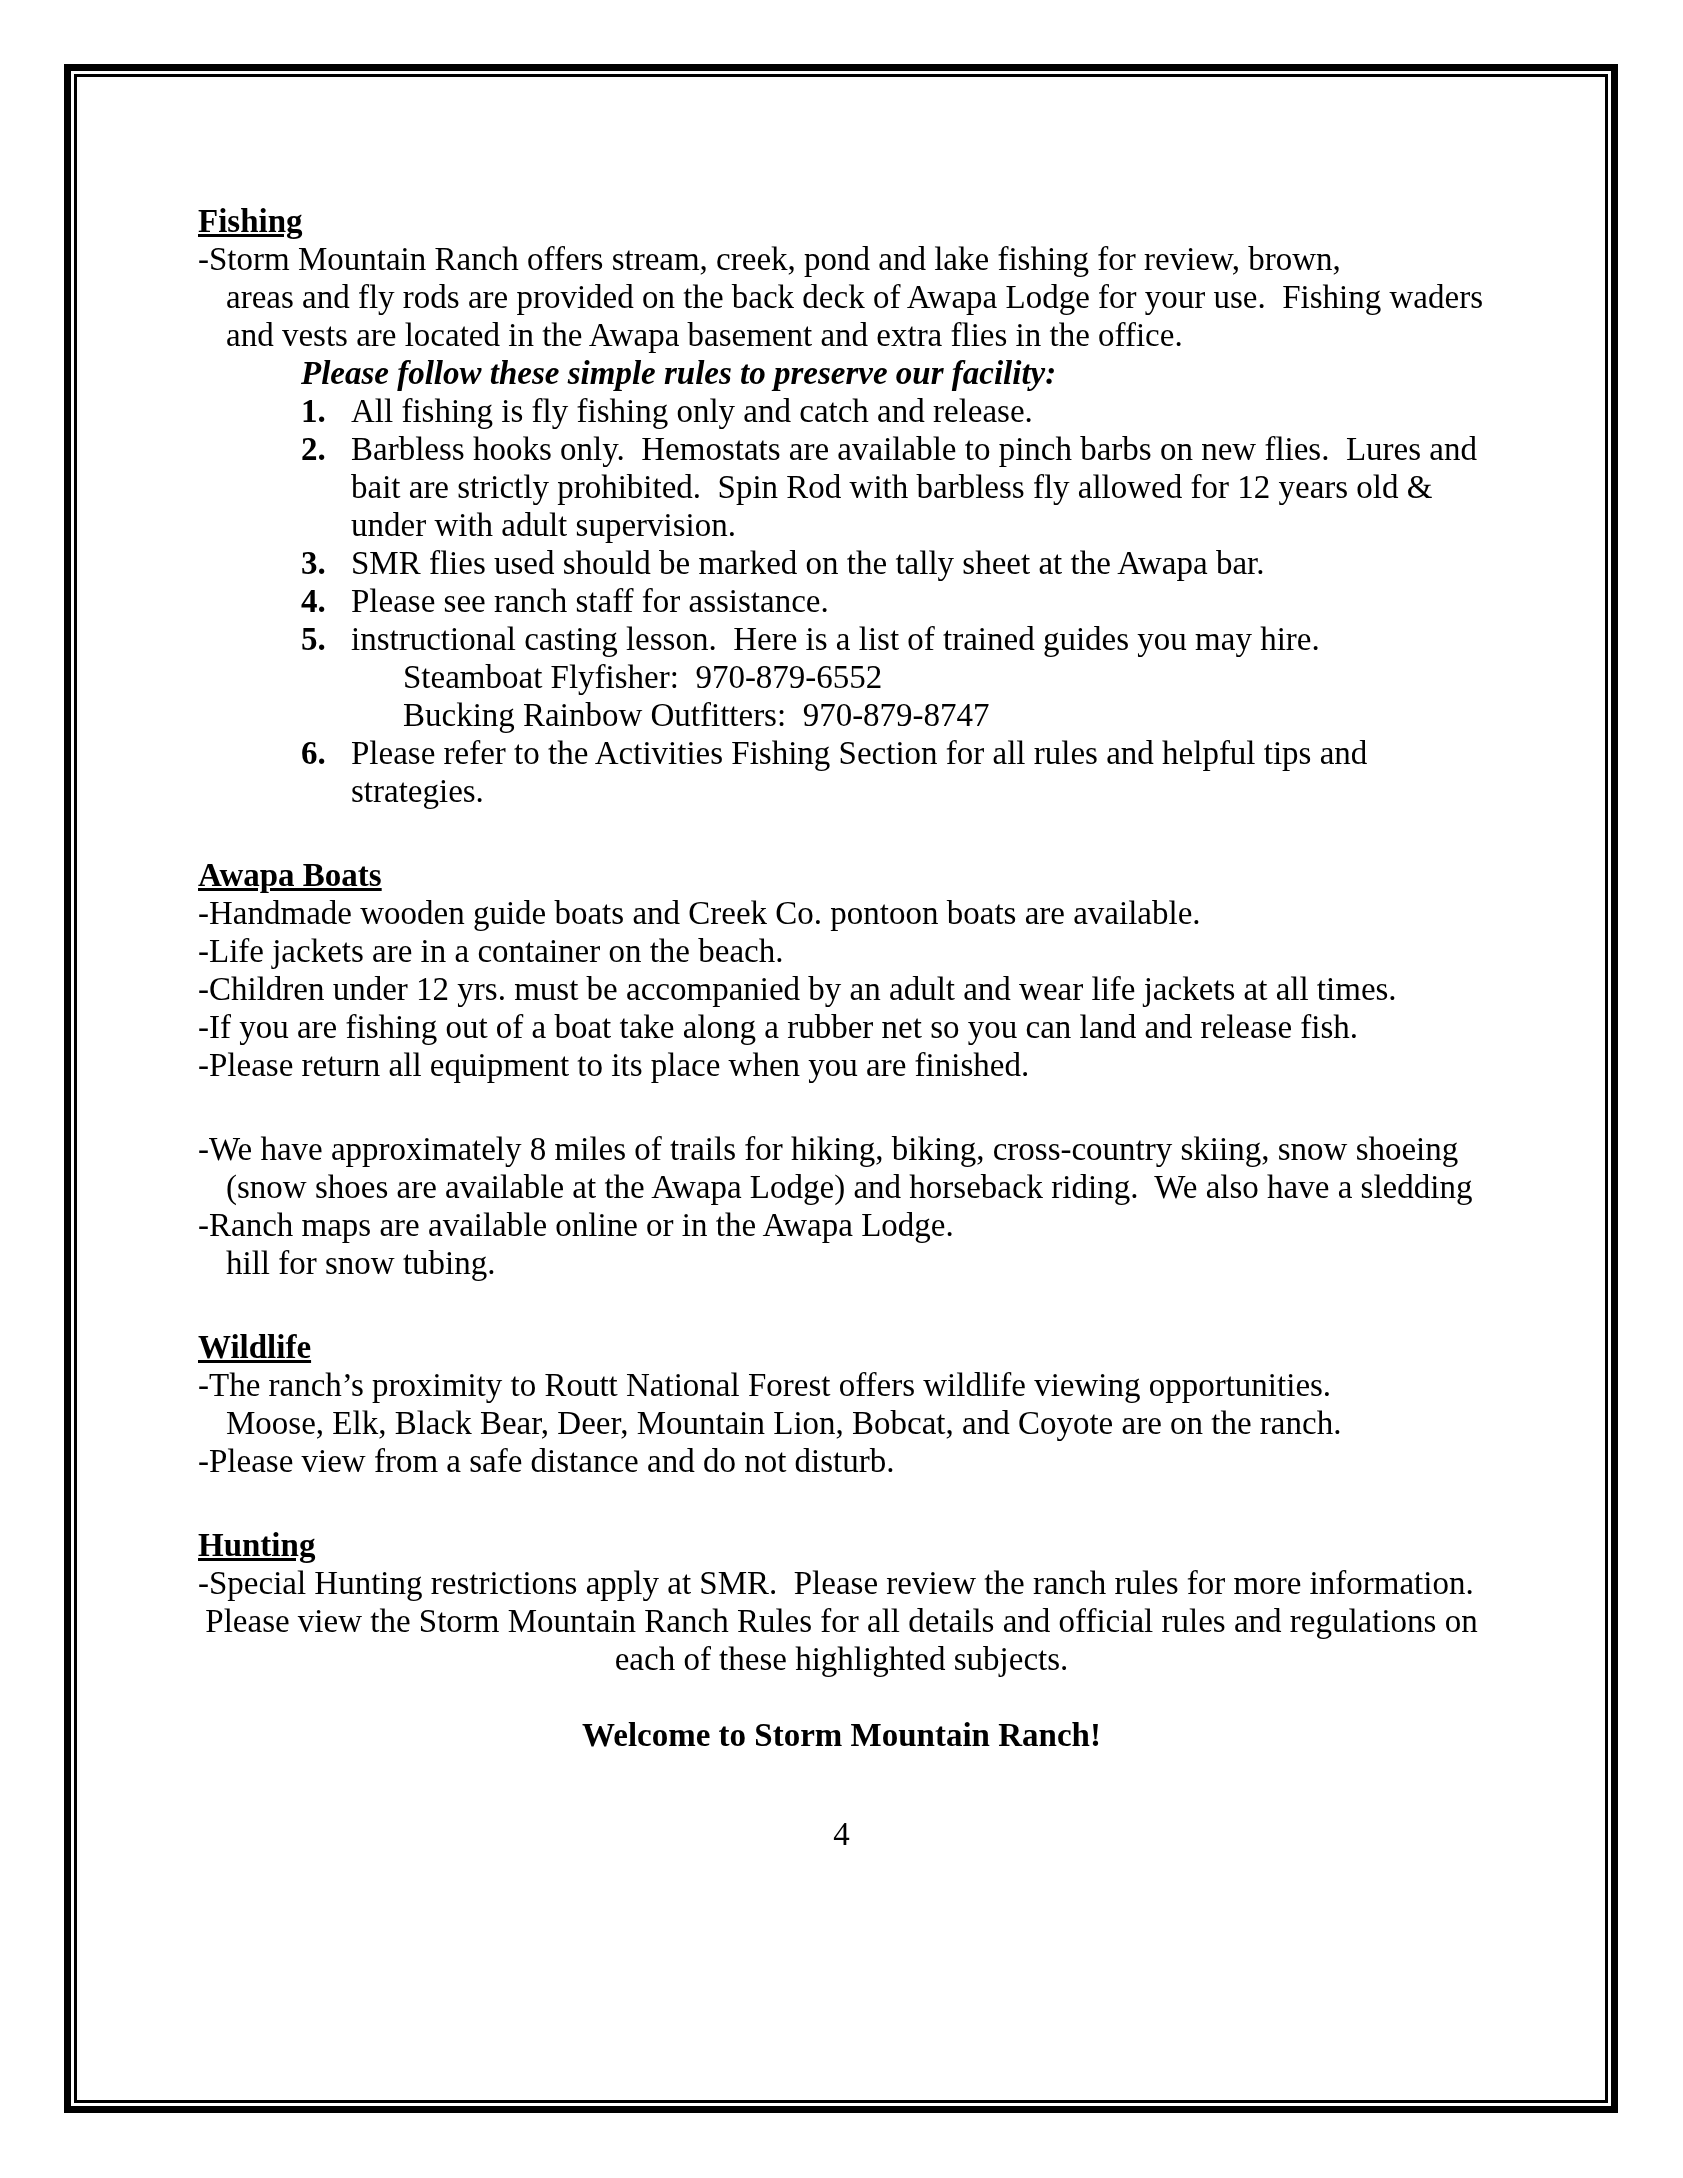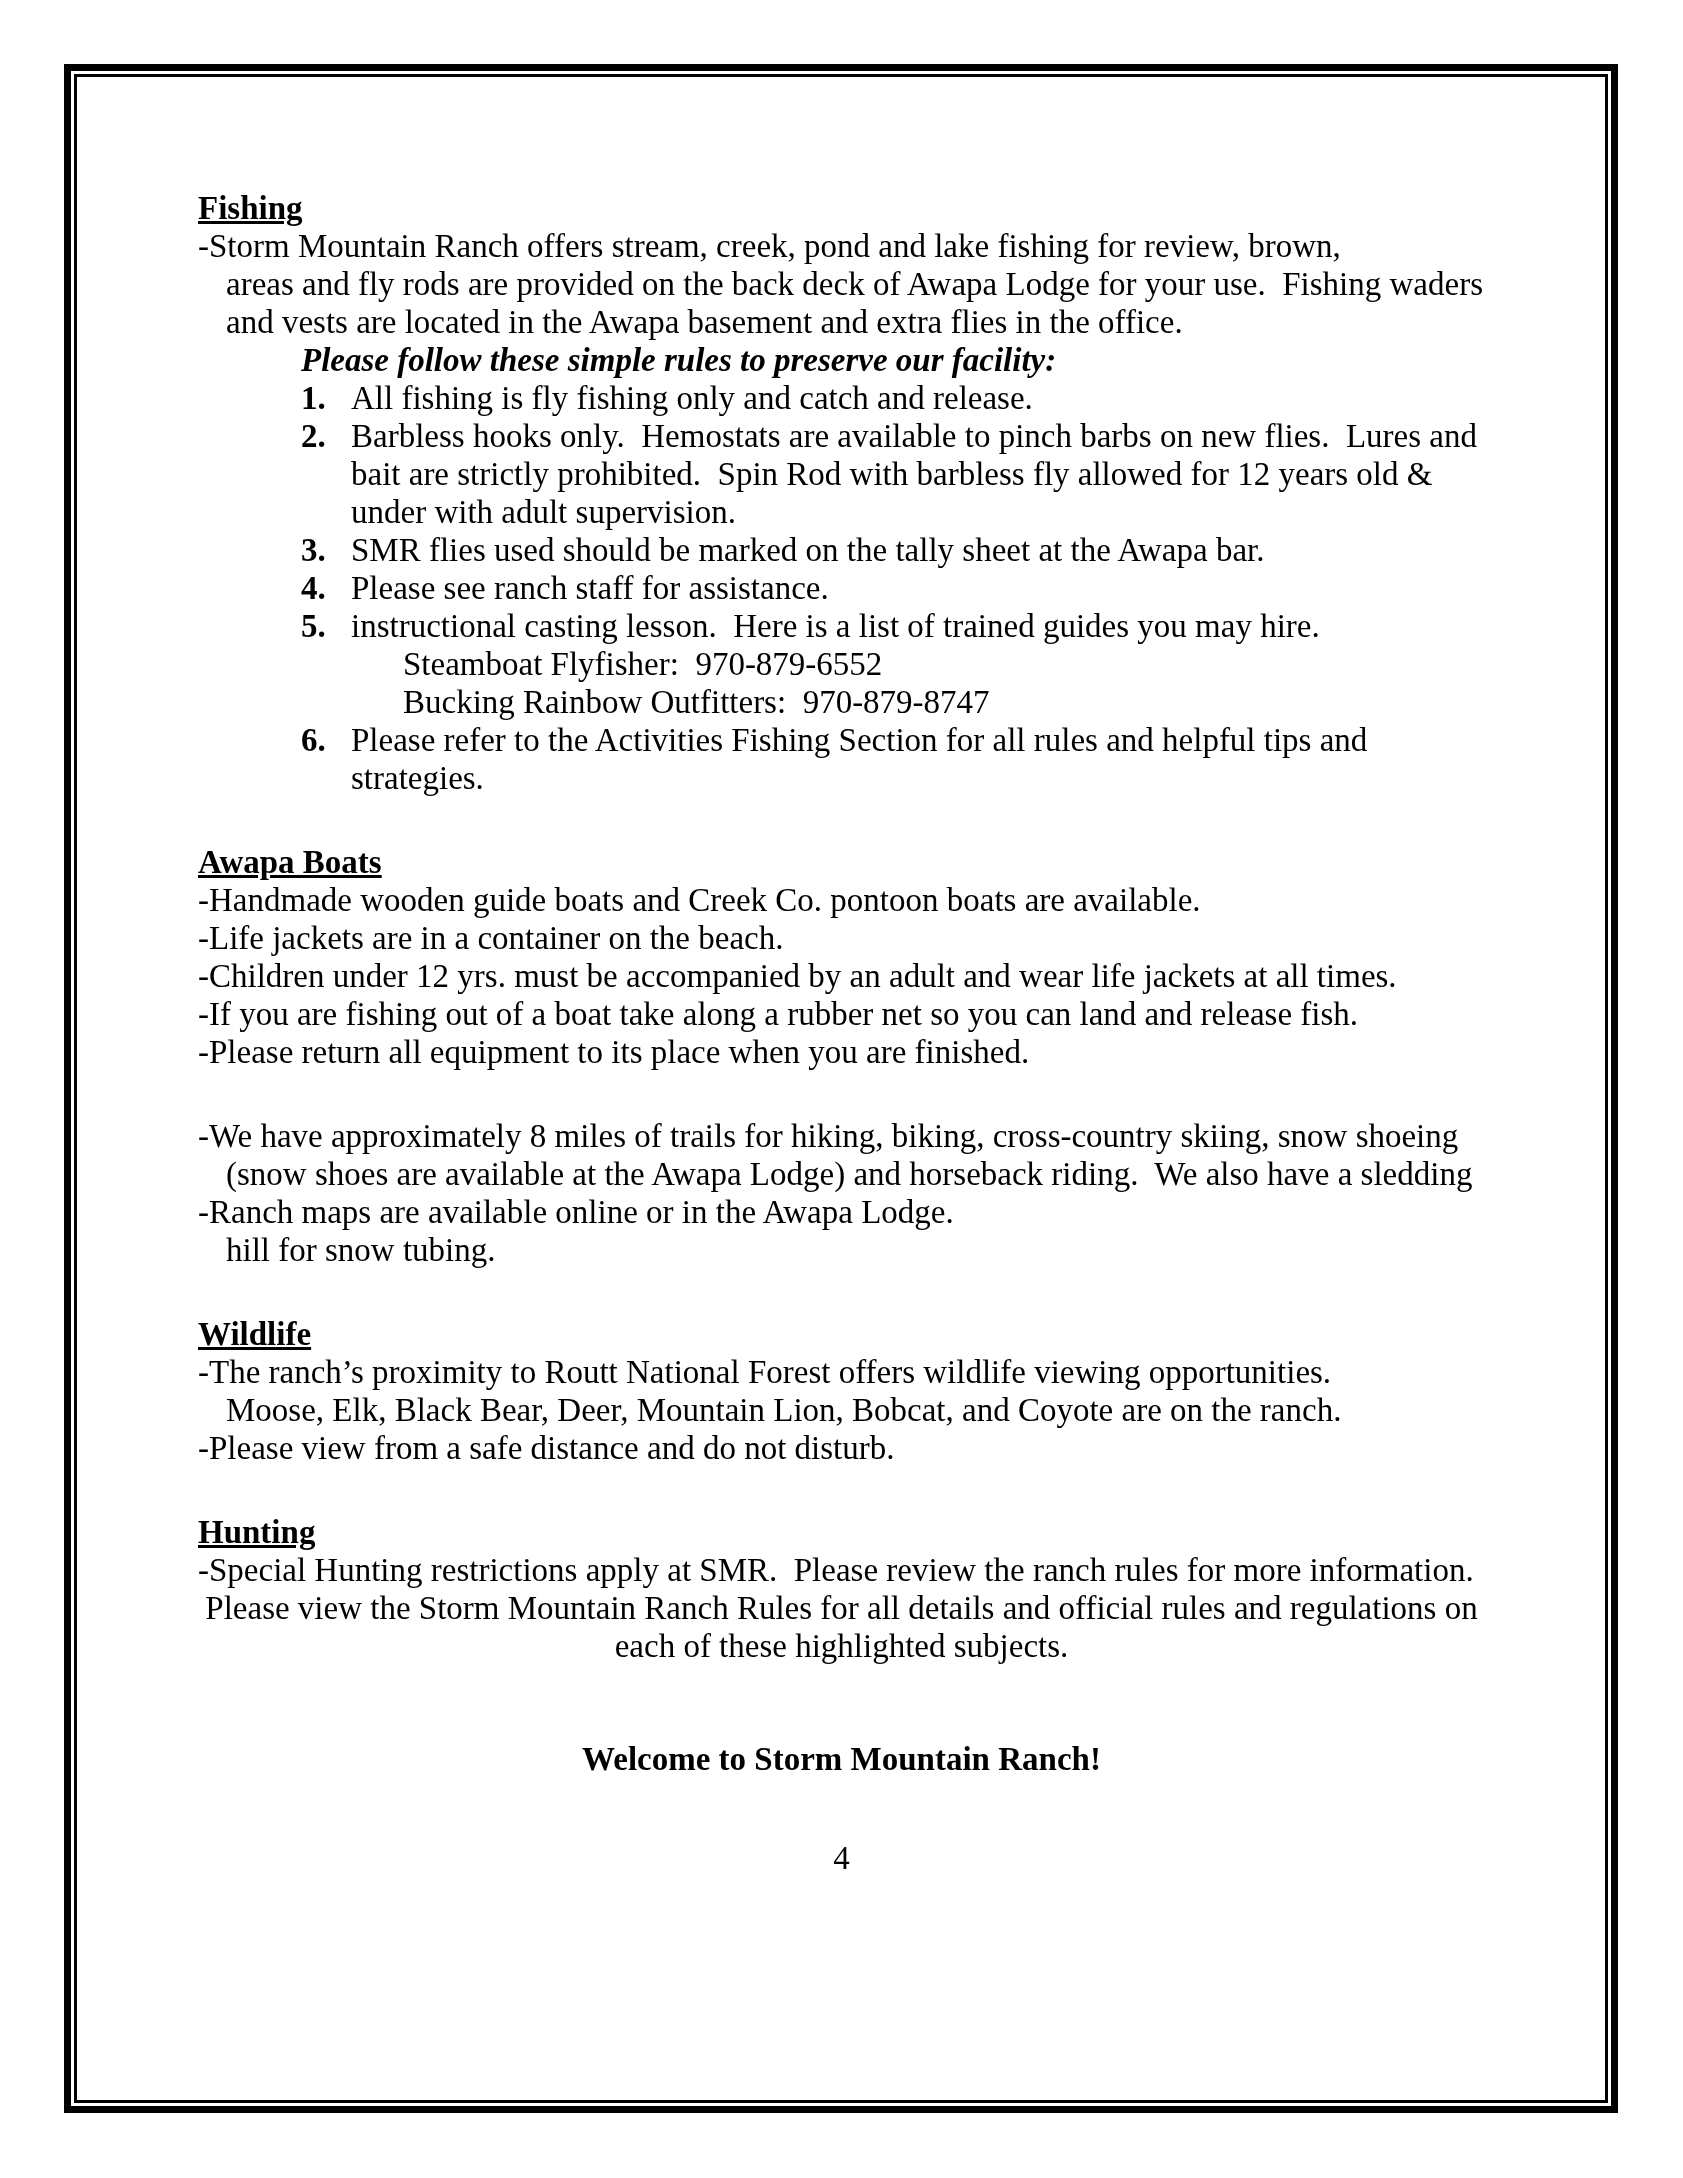--- a/index.html
+++ b/index.html
@@ -39,42 +39,42 @@
     font-size: 33px;
     line-height: 38px;
   }
   .tline { white-space: pre-wrap; }
   .ind1 { padding-left: 28px; }
   .heading {
     font-weight: bold;
     text-decoration: underline;
   }
   .section { margin-top: 46px; }
-  .section.first { margin-top: 3px; }
+  .section.first { margin-top: 16px; }
   .rules-intro {
     font-weight: bold;
     font-style: italic;
     padding-left: 103px;
   }
   .rule {
     position: relative;
     padding-left: 153px;
   }
   .rule .num {
     position: absolute;
     left: 103px;
     top: 0;
     font-weight: bold;
   }
   .guide { padding-left: 205px; }
   .footer-notice {
     text-align: center;
   }
   .welcome-line {
-    margin-top: 75px;
+    margin-top: 38px;
     text-align: center;
     font-weight: bold;
   }
   .page-number {
     margin-top: 61px;
     text-align: center;
   }
 </style>
 </head>
 <body>

